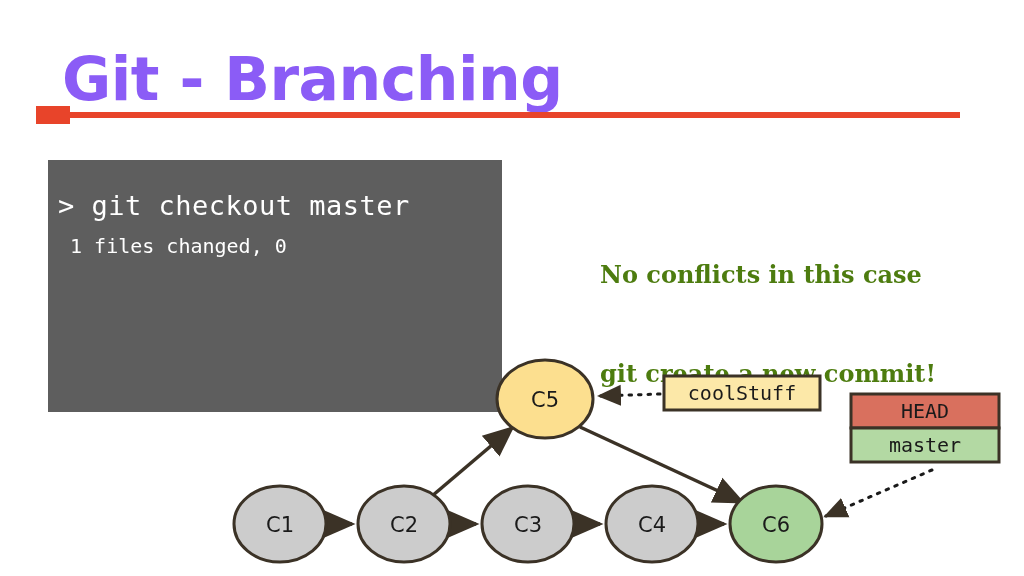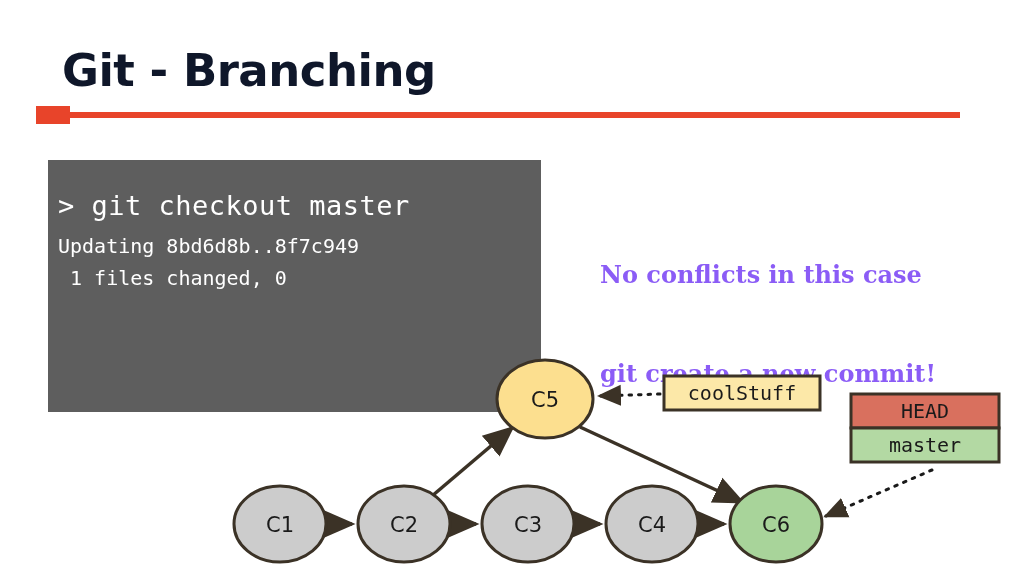--- a/index.html
+++ b/index.html
@@ -15,23 +15,23 @@
     font-family: "Liberation Sans", sans-serif;
   }
 
   
   #slide-title {
     position: absolute;
     left: 62px;
     top: 44px;
     font-family: "DejaVu Sans", sans-serif;
     font-weight: bold;
-    font-size: 45px;
+    font-size: 60px;
     letter-spacing: -0.5px;
-    color: #0f172a;
+    color: #8b5cf6;
     white-space: nowrap;
   }
   #title-rule {
     position: absolute;
     left: 56px;
     top: 112px;
     width: 904px;
     height: 6px;
     background: #e8442a;
   }
@@ -42,21 +42,21 @@
     width: 34px;
     height: 18px;
     background: #e8442a;
   }
 
   
   #terminal {
     position: absolute;
     left: 48px;
     top: 160px;
-    width: 493px;
+    width: 454px;
     height: 252px;
     background: #5e5e5e;
     box-sizing: border-box;
     padding: 22px 0 0 10px;
   }
   .term-line {
     font-family: "DejaVu Sans Mono", monospace;
     color: #ffffff;
     white-space: pre;
   }
@@ -72,21 +72,21 @@
 
   
   #note {
     position: absolute;
     left: 600px;
     top: 192px;
     font-family: "DejaVu Serif", serif;
     font-weight: bold;
     font-size: 24px;
     line-height: 33px;
-    color: #8b5cf6;
+    color: #4d7c0f;
     white-space: pre;
   }
   #note .note-line-2 { padding-left: 10px; }
 
   
   #graph {
     position: absolute;
     left: 0;
     top: 0;
     width: 1024px;
@@ -105,21 +105,20 @@
 </style>
 </head>
 <body>
 
 <div id="slide-title">Git - Branching</div>
 <div id="title-rule-square"></div>
 <div id="title-rule"></div>
 
 <div id="terminal">
   <div class="term-line term-cmd">&gt; git checkout master</div>
-  <div class="term-line term-out">Updating 8bd6d8b..8f7c949</div>
   <div class="term-line term-out"> 1 files changed, 0</div>
 </div>
 
 <div id="note">
   <div class="note-line-1">No conflicts in this case</div>
   <div class="note-line-3">git create a new commit!</div>
 </div>
 
 <svg id="graph" viewBox="0 0 1024 576">
   <defs>

